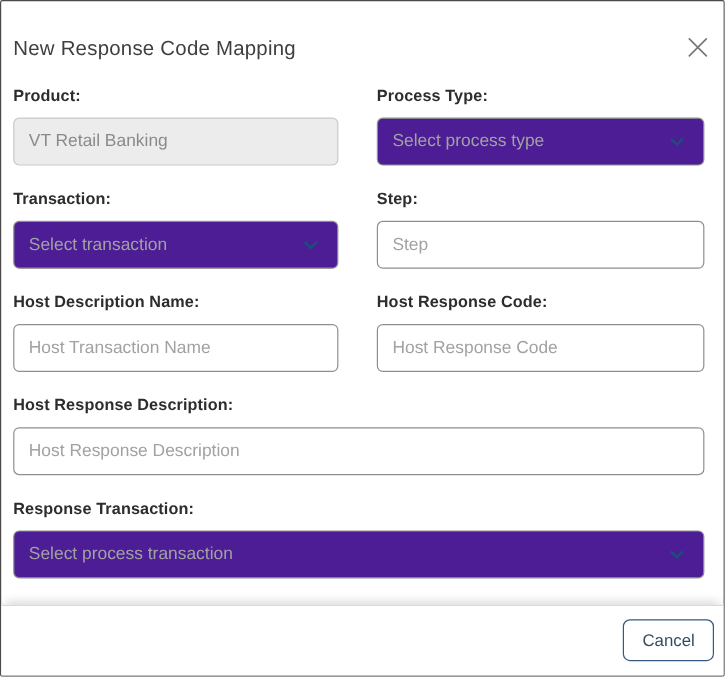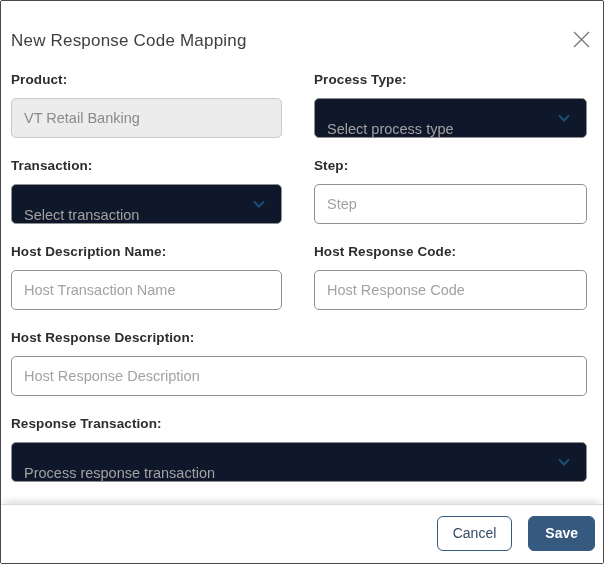--- a/index.html
+++ b/index.html
@@ -79,23 +79,23 @@
     background: #ececec;
     border: 1px solid #c9c9c9;
     color: #8a8a8a;
   }
   .select-box {
     position: relative;
     width: 100%;
     height: 40px;
     border: 1px solid #8f8f8f;
     border-radius: 5px;
-    background: #0f172a;
-    display: flex;
-    align-items: flex-end;
+    background: #4c1d95;
+    display: flex;
+    align-items: center;
     padding: 0 34px 0 12px;
     cursor: pointer;
   }
   .select-placeholder {
     font-size: 14.5px;
     color: #a2a2a2;
     white-space: nowrap;
     overflow: hidden;
   }
   .chevron {
@@ -206,29 +206,28 @@
     </div>
 
     <div class="row-full">
       <label class="field-label">Host Response Description:</label>
       <input class="text-input" type="text" placeholder="Host Response Description" style="">
     </div>
 
     <div class="row-full">
       <label class="field-label">Response Transaction:</label>
       <div class="select-box">
-        <span class="select-placeholder">Process response transaction</span>
+        <span class="select-placeholder">Select process transaction</span>
         <span class="chevron">
           <svg width="12" height="8" viewBox="0 0 12 8" fill="none" stroke-width="2">
             <path d="M1 1.5 L6 6.5 L11 1.5"></path>
           </svg>
         </span>
       </div>
     </div>
 
   </div>
 
   <div class="modal-footer">
     <button class="btn btn-cancel">Cancel</button>
-    <button class="btn btn-save">Save</button>
   </div>
 
 </div>
 
 </body></html>

